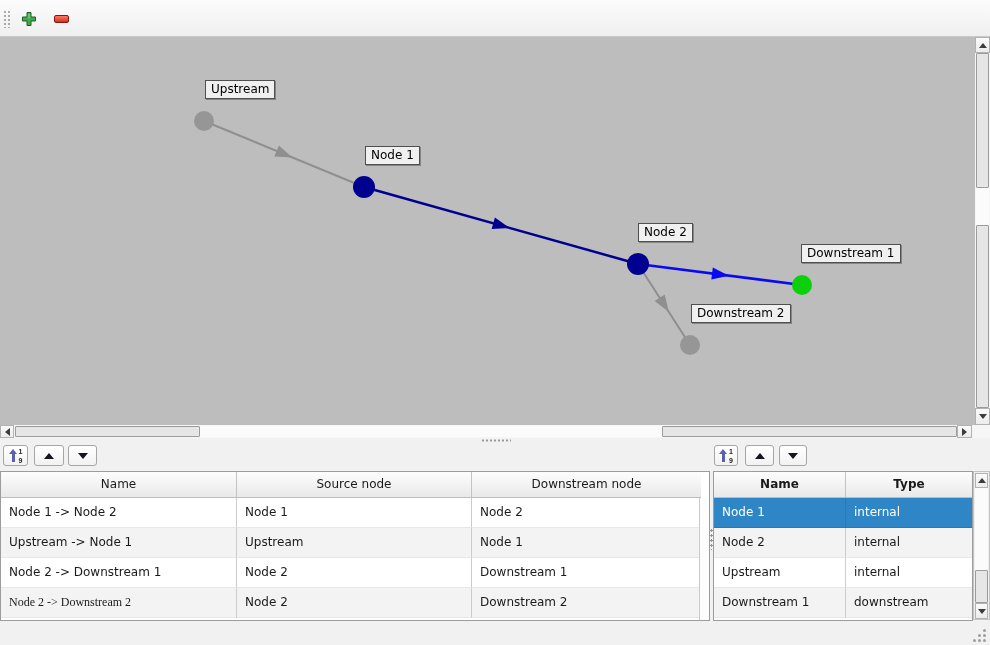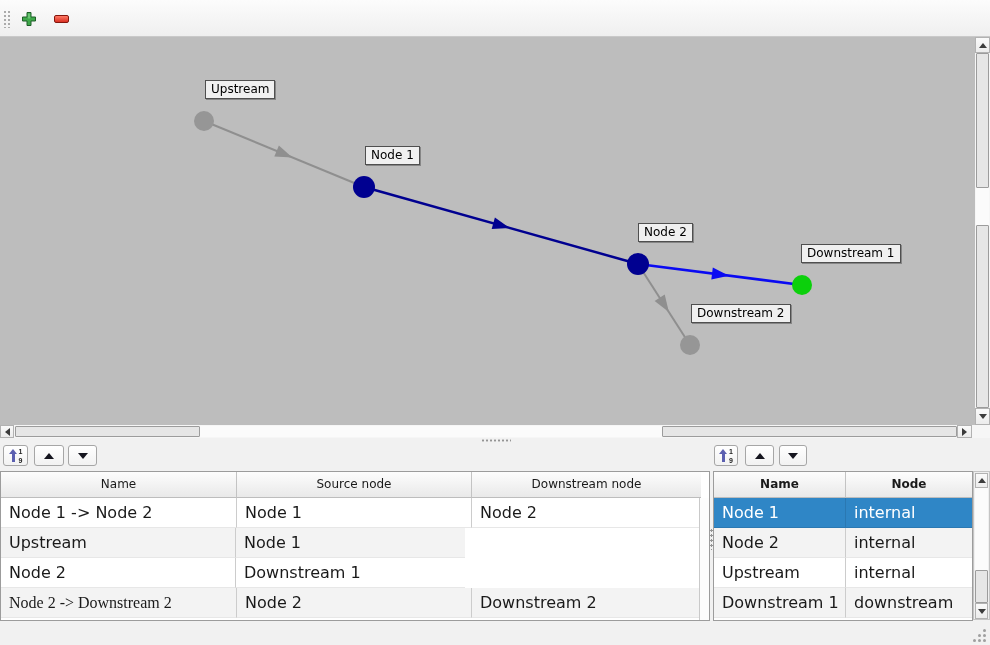--- a/index.html
+++ b/index.html
@@ -55,21 +55,21 @@
   .sort-d1 { top:-1px; } .sort-d9 { bottom:-1px; }
 
   
   .tbl { background:#fff; border:1px solid #9c9c9c; overflow:hidden; }
   .trow { display:flex; }
   .hcell { background:linear-gradient(#fdfdfd,#e9e9e9); border-right:1px solid #c3c3c3;
     border-bottom:1px solid #bdbdbd; text-align:center; font-size:12px; line-height:25px; height:26px; }
   .hcell.bold { font-weight:bold; }
   .hcell:last-child { border-right:none; }
   .bcell { height:30px; line-height:29px; padding-left:8px; border-right:1px solid #cccccc;
-    border-bottom:1px solid #e7e7e7; overflow:hidden; white-space:nowrap; font-size:16px; }
+    border-bottom:1px solid #e7e7e7; overflow:hidden; white-space:nowrap; font-size:12px; }
   .bcell:last-child { border-right:none; }
   .r-even .bcell { background:#fff; }
   .r-odd  .bcell { background:#f3f3f3; }
   .trow.sel .bcell { background:#2f86c6; color:#fff; border-right-color:#2a78b2; border-bottom-color:#2a78b2; }
   .track-strip { position:absolute; top:26px; right:0; bottom:0; width:10px; background:#fdfdfd; border-left:1px solid #c9c9c9; }
 
   .grip-corner { position:absolute; width:3px; height:3px; border-radius:50%; background:#9f9f9f; }
 </style>
 </head>
 <body>
@@ -178,43 +178,45 @@
         <div class="hcell" style="width: 236px;">Name</div>
         <div class="hcell" style="width: 235px;">Source node</div>
         <div class="hcell" style="width: 229px;">Downstream node</div>
       </div>
     <div class="trow r-even">
         <div class="bcell" style="width: 236px;">Node 1 -&gt; Node 2</div>
         <div class="bcell" style="width: 235px;">Node 1</div>
         <div class="bcell" style="width: 229px;">Node 2</div>
       </div>
       <div class="trow r-odd">
+        <div class="bcell" style="width: 236px;">Upstream -&gt; Node 1</div>
         <div class="bcell" style="width: 235px;">Upstream</div>
         <div class="bcell" style="width: 229px;">Node 1</div>
       </div>
       <div class="trow r-even">
+        <div class="bcell" style="width: 236px;">Node 2 -&gt; Downstream 1</div>
         <div class="bcell" style="width: 235px;">Node 2</div>
         <div class="bcell" style="width: 229px;">Downstream 1</div>
       </div>
       <div class="trow r-odd">
         <div class="bcell" style="width: 236px; font-family: Liberation Serif, serif;">Node 2 -&gt; Downstream 2</div>
         <div class="bcell" style="width: 235px;">Node 2</div>
         <div class="bcell" style="width: 229px;">Downstream 2</div>
       </div>
       <div class="track-strip"></div>
   </div>
 
   <div class="abs" style="left:710px; top:471px; width:3px; height:149px;">
     <div class="dots-v" style="position:absolute; left:0; top:57px; width:3px; height:22px;"></div>
   </div>
 
   <div id="nodes-table" class="abs tbl" style="left:713px; top:471px; width:260px; height:150px;">
       <div class="trow">
         <div class="hcell bold" style="width: 132px;">Name</div>
-        <div class="hcell bold" style="width: 126px;">Node</div>
+        <div class="hcell bold" style="width: 126px;">Type</div>
       </div>
       <div class="trow r-even sel">
         <div class="bcell" style="width: 132px;">Node 1</div>
         <div class="bcell" style="width: 126px;">internal</div>
       </div>
       <div class="trow r-odd">
         <div class="bcell" style="width: 132px;">Node 2</div>
         <div class="bcell" style="width: 126px;">internal</div>
       </div>
       <div class="trow r-even">

